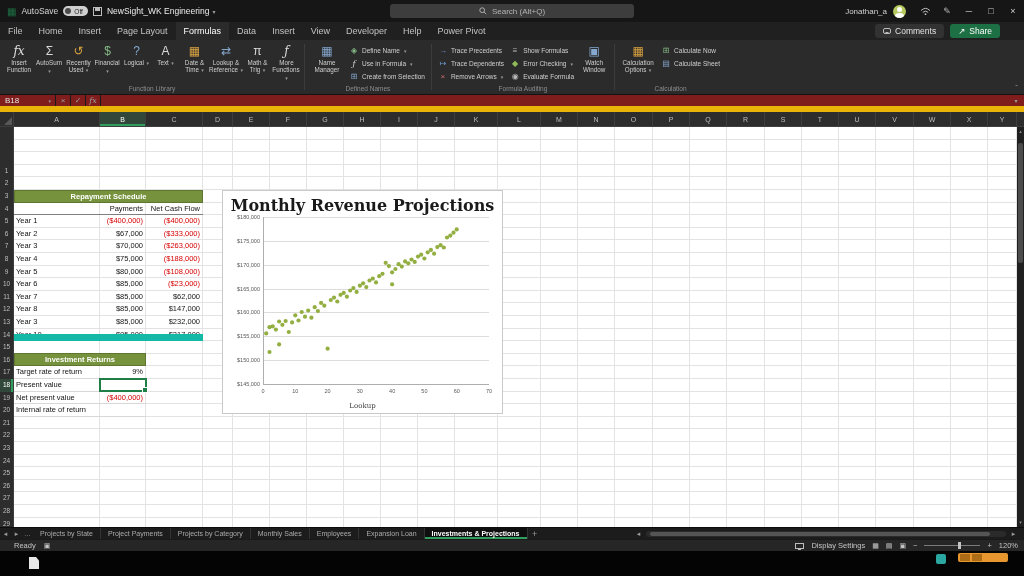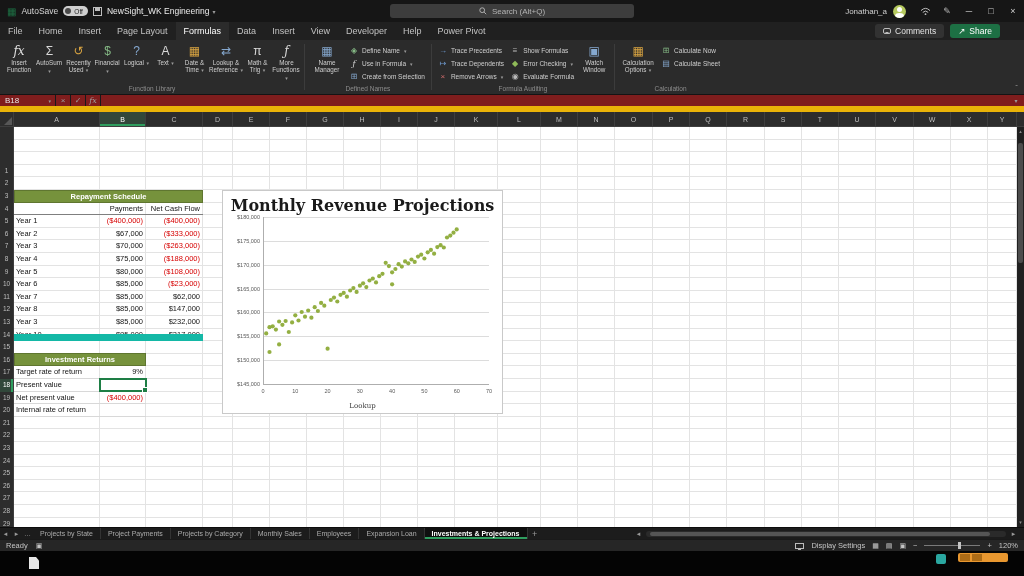--- a/index.html
+++ b/index.html
@@ -109,21 +109,21 @@
 .tnav{width:11px;display:flex;align-items:center;justify-content:center;color:#9a9a9a}
 .stab{display:flex;align-items:center;padding:0 7px;color:#ababab;border-right:1px solid #333;white-space:nowrap}
 .stab.active{background:#0f0f0f;color:#fff;font-weight:bold;box-shadow:inset 0 -2px 0 #2f9e5f}
 .addsheet{width:14px;display:flex;align-items:center;justify-content:center;color:#9a9a9a;font-size:9px}
 .hscroll{margin-left:auto;display:flex;align-items:center;gap:2px;padding:0 5px}
 .htrack{width:360px;height:6px;background:#2a2a2a;border-radius:3px;position:relative}
 .hthumb{position:absolute;left:4px;top:1px;width:340px;height:4px;background:#555;border-radius:2px}
 
 
 .statusbar{position:absolute;left:0;top:539px;width:1024px;height:12px;background:#262626;display:flex;align-items:center;font-size:7.5px;color:#c4c4c4;border-top:1px solid #1a1a1a}
-.sb-left{display:flex;align-items:center;gap:8px;padding-left:6px}
+.sb-left{display:flex;align-items:center;gap:8px;padding-left:14px}
 .sb-right{margin-left:auto;display:flex;align-items:center;gap:7px;padding-right:6px}
 .monitor{width:9px;height:6px;border:1px solid #bdbdbd;position:relative}
 .monitor:after{content:"";position:absolute;left:2px;bottom:-2px;width:3px;height:1px;background:#bdbdbd}
 .viewico{font-size:7px;color:#c4c4c4}
 .ztrack{width:56px;height:1px;background:#7a7a7a;position:relative}
 .zthumb{position:absolute;left:34px;top:-3px;width:3px;height:7px;background:#c4c4c4}
 
 
 .taskbar{position:absolute;left:0;top:551px;width:1024px;height:25px;background:#040404}
 .tk-doc{position:absolute;left:29px;top:6px;width:10px;height:12px;background:#e8e8e8;clip-path:polygon(0 0,70% 0,100% 30%,100% 100%,0 100%)}

